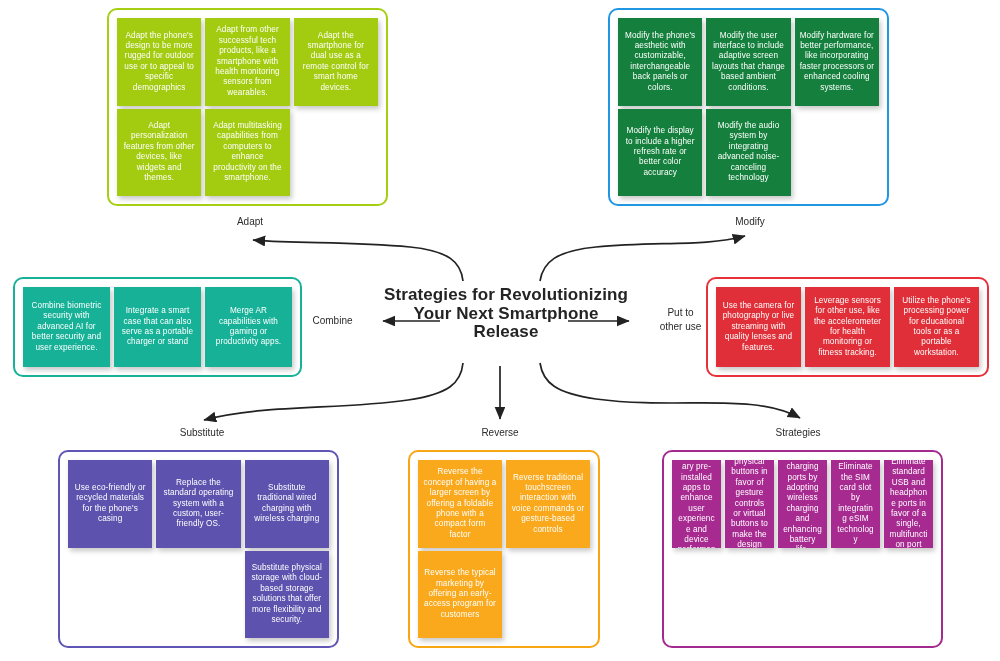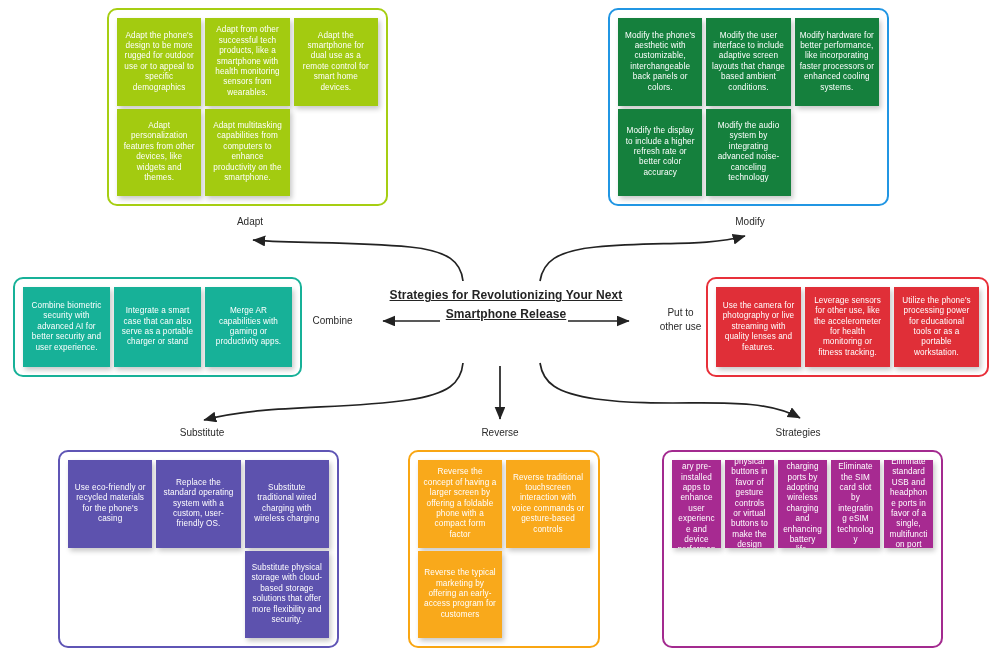--- a/index.html
+++ b/index.html
@@ -73,26 +73,25 @@
 
   #grp-eliminate{left:662px;top:450px;width:281px;height:198px;border-color:#a32a8f;}
   #grp-eliminate .grid{grid-template-columns:repeat(5,1fr);grid-template-rows:repeat(2,1fr);}
   #grp-eliminate .card{background:#a72a91;}
 
   
   #center-title{
     position:absolute;
     left:380px;top:286px;width:252px;
     text-align:center;
-    font-size:12px;
+    font-size:17px;
     line-height:18.5px;
     font-weight:bold;
     color:#242424;
     letter-spacing:.1px;
-    text-decoration:underline;
   }
 
   
   .branch-label{
     position:absolute;
     font-size:10px;
     line-height:13.5px;
     color:#2b2b2b;
     text-align:center;
     white-space:pre-line;

